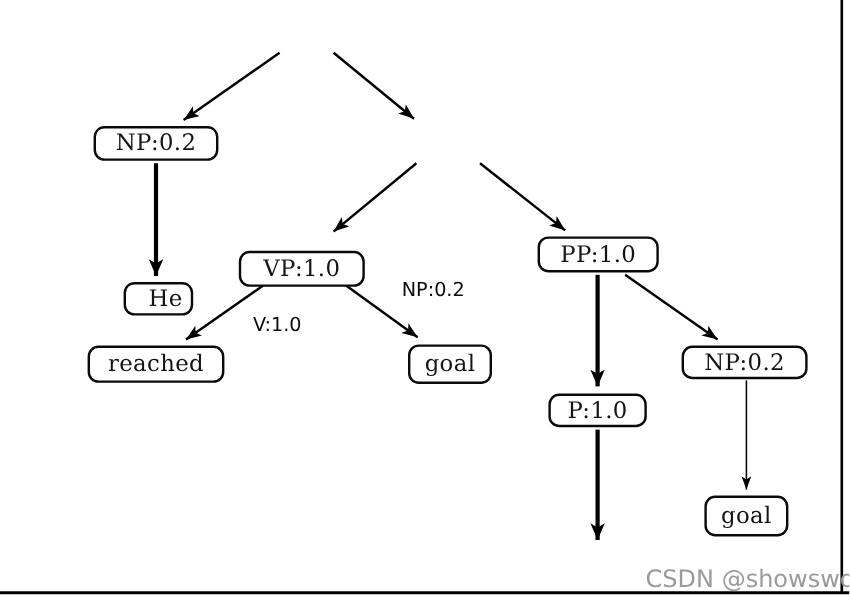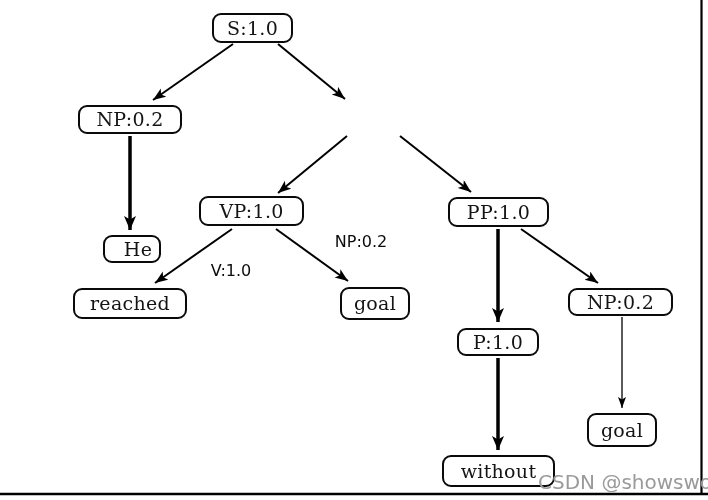--- a/index.html
+++ b/index.html
@@ -84,30 +84,28 @@
     <line x1="276" y1="229" x2="348" y2="281" stroke="#000" stroke-width="2" marker-end="url(#ah-mid)"></line>
     <line x1="498" y1="229" x2="498" y2="322" stroke="#000" stroke-width="3.5" marker-end="url(#ah-thick)"></line>
     <line x1="521" y1="229" x2="598" y2="283" stroke="#000" stroke-width="2" marker-end="url(#ah-mid)"></line>
     <line x1="498" y1="358" x2="498" y2="450" stroke="#000" stroke-width="3.5" marker-end="url(#ah-thick)"></line>
     <line x1="622" y1="317" x2="622" y2="408" stroke="#000" stroke-width="1.3" marker-end="url(#ah-thin)"></line>
 
     <line x1="701.5" y1="0" x2="701.5" y2="495" stroke="#000" stroke-width="2.2"></line>
     <line x1="0" y1="494" x2="708" y2="494" stroke="#000" stroke-width="2.6"></line>
   </svg>
 
-  <div class="node" style="left:212px; top:13px;  width:81px;  height:30px;">S:1.0</div>
   <div class="node" style="left:78px;  top:105px; width:104px; height:29px;">NP:0.2</div>
-  <div class="node" style="left:199px; top:196px; width:105px; height:30px;">VP:1.0</div>
+  <div class="node" style="left:199px; top:209px; width:105px; height:30px;">VP:1.0</div>
   <div class="node" style="left:448px; top:197px; width:101px; height:30px;">PP:1.0</div>
   <div class="node" style="left:103px; top:235px; width:58px;  height:28px;padding-left:12px;">He</div>
   <div class="node" style="left:73px;  top:288px; width:114px; height:31px;">reached</div>
   <div class="node" style="left:340px; top:287px; width:70px;  height:33px;">goal</div>
   <div class="node" style="left:568px; top:288px; width:105px; height:28px;">NP:0.2</div>
   <div class="node" style="left:457px; top:328px; width:82px;  height:28px;">P:1.0</div>
-  <div class="node" style="left:442px; top:455px; width:113px; height:32px;">without</div>
   <div class="node" style="left:587px; top:413px; width:70px;  height:34px;">goal</div>
 
   <div class="edge-label" style="left:231px; top:271px;">V:1.0</div>
   <div class="edge-label" style="left:361px; top:242px;">NP:0.2</div>
 
   <div class="watermark">CSDN @showswoller</div>
 
 </div>
 
 </body></html>

